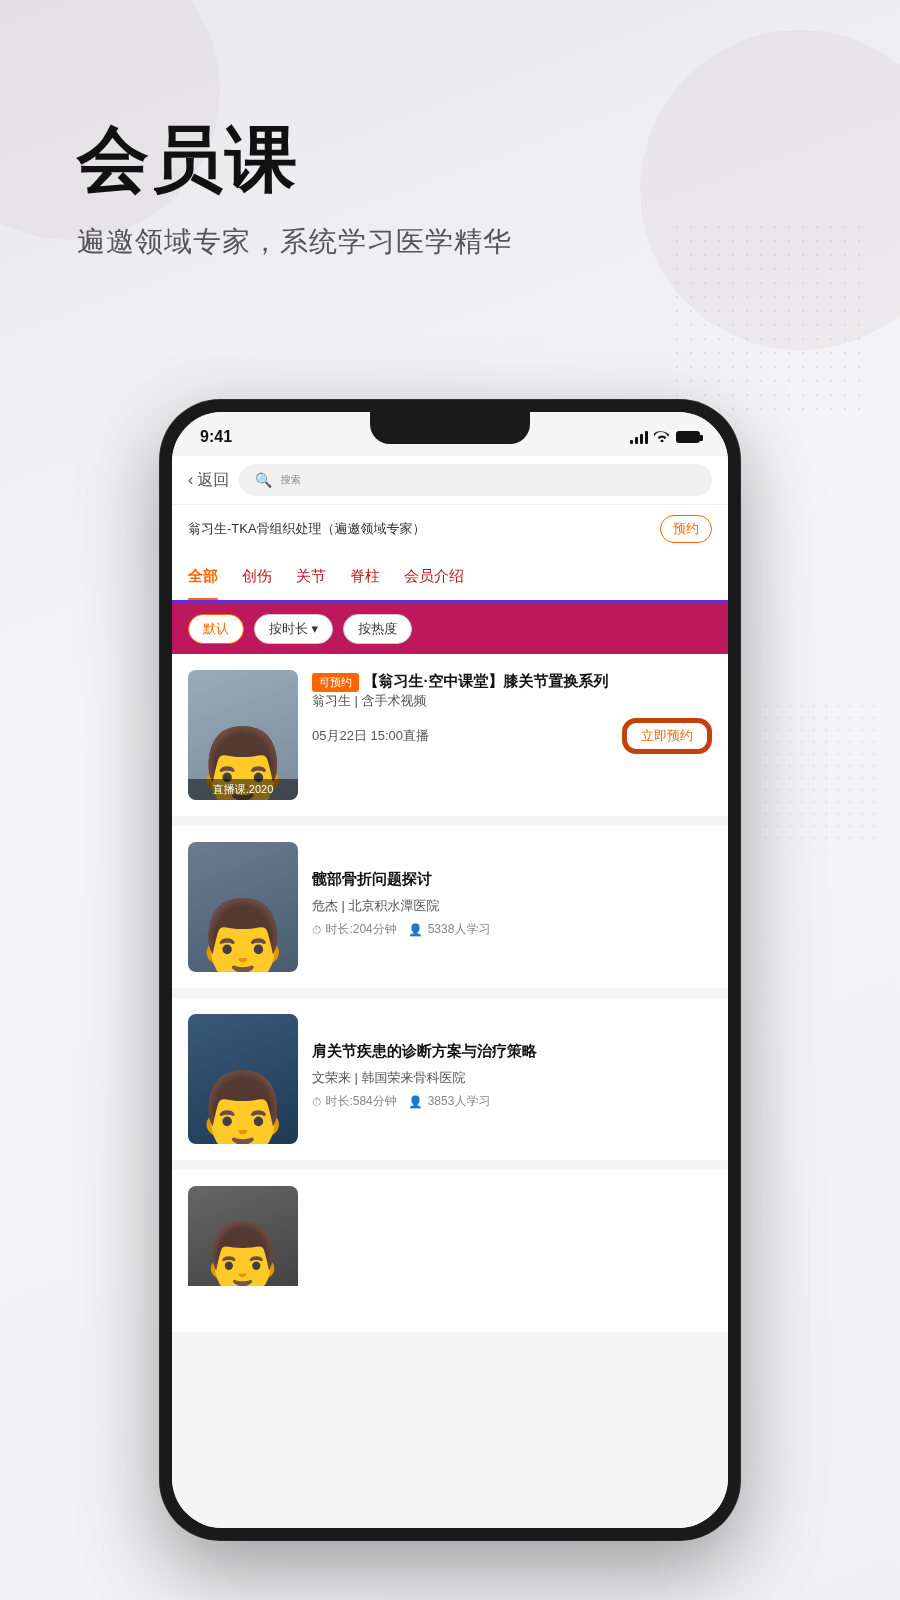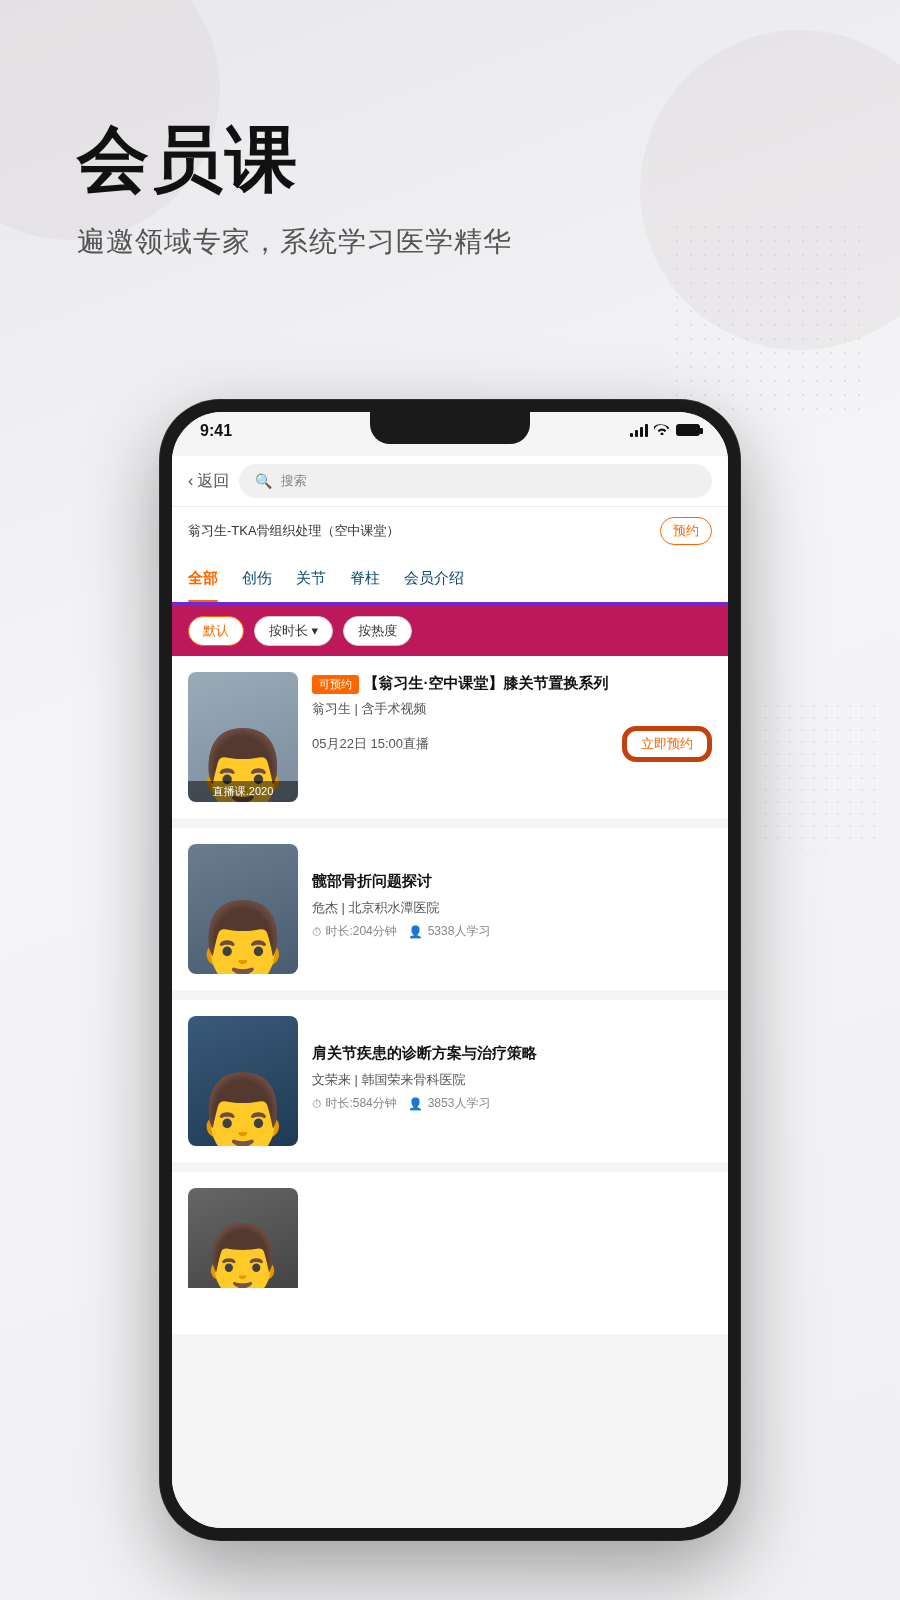--- a/index.html
+++ b/index.html
@@ -118,21 +118,21 @@
       height: 32px;
       background: #1a1a1a;
       border-radius: 0 0 20px 20px;
       z-index: 10;
     }
 
     
     .status-bar {
       display: flex;
       justify-content: space-between;
-      align-items: flex-start;
+      align-items: center;
       padding: 10px 28px 4px;
       background: #f5f5f5;
       height: 44px;
     }
     .status-time {
       font-size: 16px;
       font-weight: 600;
       color: #111;
     }
     .status-icons {
@@ -199,21 +199,21 @@
       border-radius: 20px;
       padding: 8px 16px;
       gap: 8px;
     }
     .search-icon {
       color: #888;
       font-size: 14px;
     }
     .search-text {
       color: #888;
-      font-size: 13px;
+      font-size: 10px;
     }
 
     
     .course-info-bar {
       display: flex;
       align-items: center;
       justify-content: space-between;
       padding: 10px 16px;
       background: #fff;
       border-top: 1px solid #eee;
@@ -236,21 +236,21 @@
       display: flex;
       align-items: center;
       background: #fff;
       padding: 0 16px;
       border-bottom: 4px solid #6d28d9;
       gap: 24px;
     }
     .tab-item {
       padding: 14px 0;
       font-size: 15px;
-      color: #0c4a6e;
+      color: #b91c1c;
       cursor: pointer;
       position: relative;
     }
     .tab-item.active {
       color: #ff6600;
       font-weight: 600;
     }
     .tab-item.active::after {
       content: '';
       position: absolute;
@@ -324,21 +324,21 @@
     .course-info {
       flex: 1;
     }
     .course-badge {
       display: inline-block;
       background: #ff6600;
       color: #fff;
       font-size: 11px;
       padding: 2px 7px;
       border-radius: 3px;
-      margin-bottom: 6px;
+      margin-bottom: 0;
     }
     .course-title {
       font-size: 15px;
       font-weight: 600;
       color: #111;
       line-height: 1.4;
       margin-bottom: 8px;
       margin-top: 26px;
     }
     .course-doctor {
@@ -428,21 +428,21 @@
             <span>‹</span>
             <span>返回</span>
           </div>
           <div class="search-bar">
             <span class="search-icon">🔍</span>
             <span class="search-text">搜索</span>
           </div>
         </div>
 
         <div class="course-info-bar">
-          <span class="course-info-text">翁习生-TKA骨组织处理（空中课堂）</span>
+          <span class="course-info-text">翁习生-TKA骨组织处理（遍邀领域专家）</span>
           <button class="reserve-btn">预约</button>
         </div>
 
         <div class="tabs-row">
           <div class="tab-item active">全部</div>
           <div class="tab-item">创伤</div>
           <div class="tab-item">关节</div>
           <div class="tab-item">脊柱</div>
           <div class="tab-item">会员介绍</div>
         </div>

